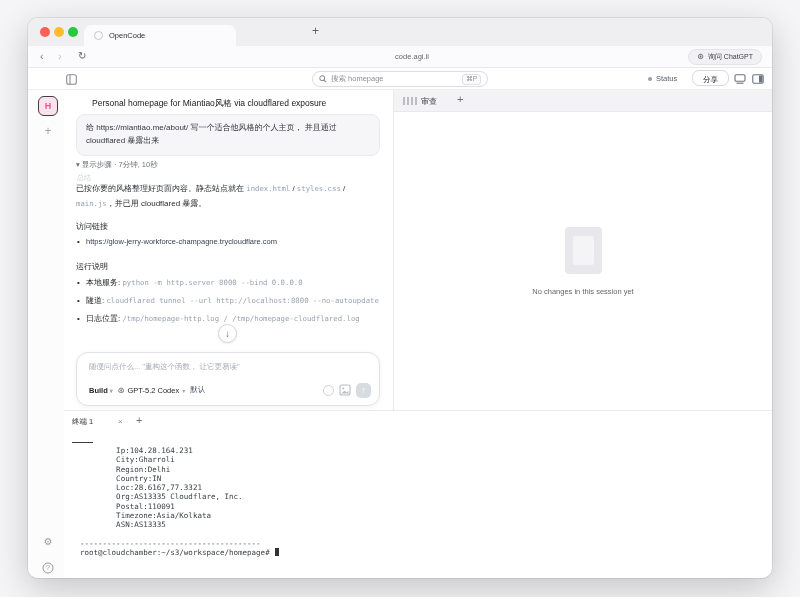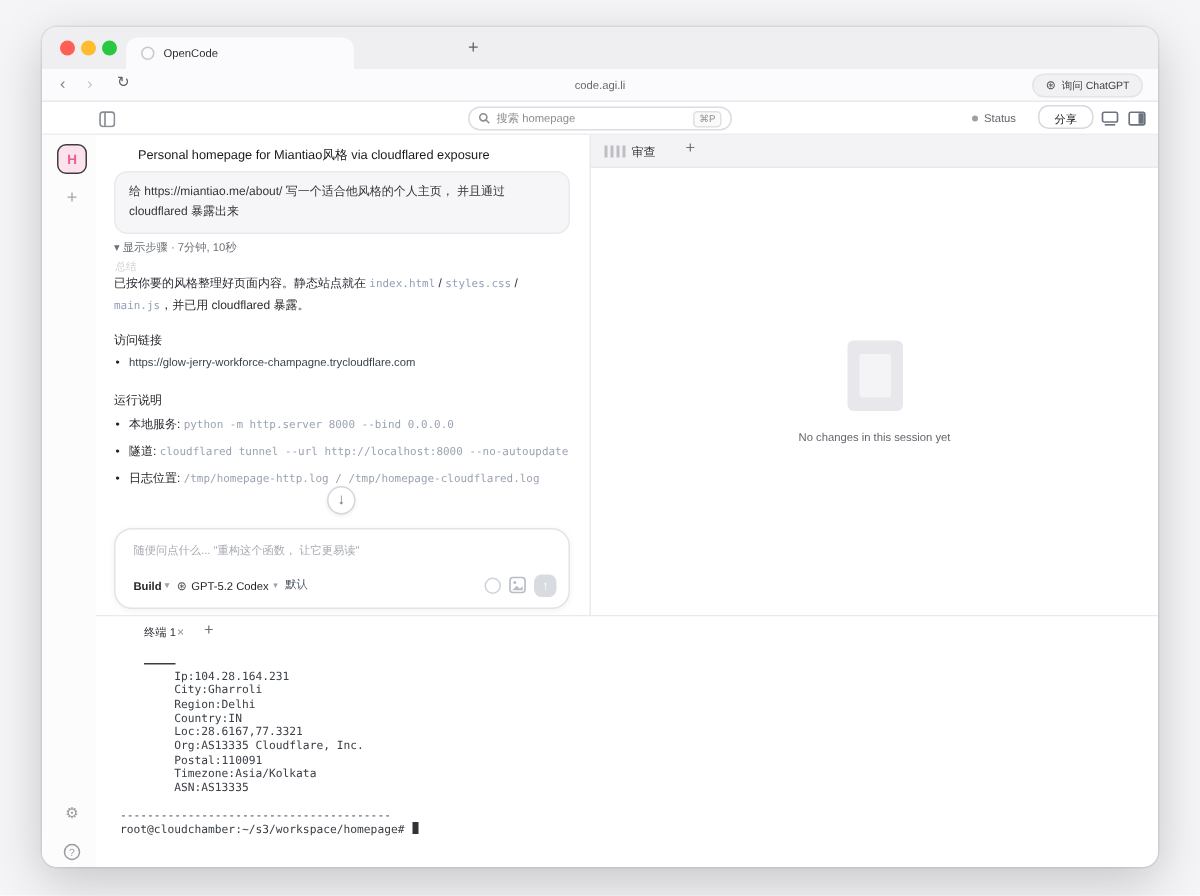--- a/index.html
+++ b/index.html
@@ -17,21 +17,21 @@
   .light { position:absolute; top:9px; width:10px; height:10px; border-radius:50%; }
   .btab { position:absolute; left:56px; top:7px; width:152px; height:21px;
     background:#fbfafc; border-radius:8px 8px 0 0; display:flex; align-items:center; gap:6px; padding:0 10px; }
   .favicon { width:9px; height:9px; border:1.5px solid #c7c7cd; border-radius:50%; }
   .btab-title { font-size:7.5px; color:#2e3033; }
   .newtab { position:absolute; left:278px; top:4px; font-size:12px; color:#5f6368; padding:2px 6px; }
 
   .toolbar { position:absolute; left:0; top:28px; width:744px; height:22px;
     background:#fbfafc; border-bottom:1px solid #e9e8ec; }
   .navic { position:absolute; top:3px; font-size:11px; line-height:14px; color:#7d7d82; }
-  .urltext { position:absolute; left:0; width:744px; top:6px; text-align:center; font-size:7.5px; color:#66686d; }
+  .urltext { position:absolute; left:12px; width:744px; top:6px; text-align:center; font-size:7.5px; color:#66686d; }
   .gptpill { position:absolute; right:10px; top:2.5px; height:16px; background:#f1f0f3;
     border:1px solid #e4e3e7; border-radius:9px; display:flex; align-items:center; gap:4px; padding:0 8px;
     font-size:7px; color:#3c3e42; }
 
   
   .appheader { position:absolute; left:0; top:50px; width:744px; height:22px; background:#fff;
     border-bottom:1px solid #eeedf1; border-radius:0; }
   .searchbox { position:absolute; left:284px; top:3px; width:176px; height:16px; background:#fff;
     border:1px solid #dcdce1; border-radius:8px; display:flex; align-items:center; gap:4px; padding:0 6px; }
   .searchtext { font-size:7.5px; color:#8e8e93; flex:1; }
@@ -89,21 +89,21 @@
   .reviewplus { position:absolute; left:63px; top:3px; font-size:11px; color:#6f7276; }
   .emptywrap { position:absolute; left:366px; top:94px; width:378px; height:298px; background:#fff;
     display:flex; flex-direction:column; align-items:center; justify-content:center; gap:13px; }
   .ph-rect { width:37px; height:47px; background:#e7e7ec; border-radius:4px; display:flex; align-items:center; justify-content:center; }
   .ph-inner { width:21px; height:29px; background:#f4f4f7; border-radius:2px; }
   .emptytext { font-size:7.5px; color:#63666d;text-align:center; }
 
   
   .termdivider { position:absolute; left:36px; top:392px; width:708px; height:1px; background:#e9e9ee; }
   .termbar { position:absolute; left:36px; top:393px; width:708px; height:24px; background:#fff; }
-  .termtab { position:absolute; left:32px; top:6px; font-size:7.5px; color:#2f3237; padding-bottom:15px; border-bottom:1.5px solid #3a3d42; }
+  .termtab { position:absolute; left:8px; top:6px; font-size:7.5px; color:#2f3237; padding-bottom:15px; border-bottom:1.5px solid #3a3d42; }
   .termclose { position:absolute; left:54px; top:6px; font-size:8px; color:#8b8e94; }
   .termplus { position:absolute; left:72px; top:3px; font-size:11px; color:#6f7276; }
   .termbody { position:absolute; left:52px; top:428px; width:680px; height:124px;
     font-family:"DejaVu Sans Mono", monospace; font-size:7.5px; line-height:9.3px; color:#3b4046; white-space:pre; }
   .prompt { position:absolute; left:52px; top:530px; font-family:"DejaVu Sans Mono", monospace;
     font-size:7.5px; color:#3b4046; white-space:pre; }
   .cursor { display:inline-block; width:4px; height:8px; background:#2f3237; vertical-align:-1px; margin-left:1px; }
 
   svg { display:block; }
 </style>

